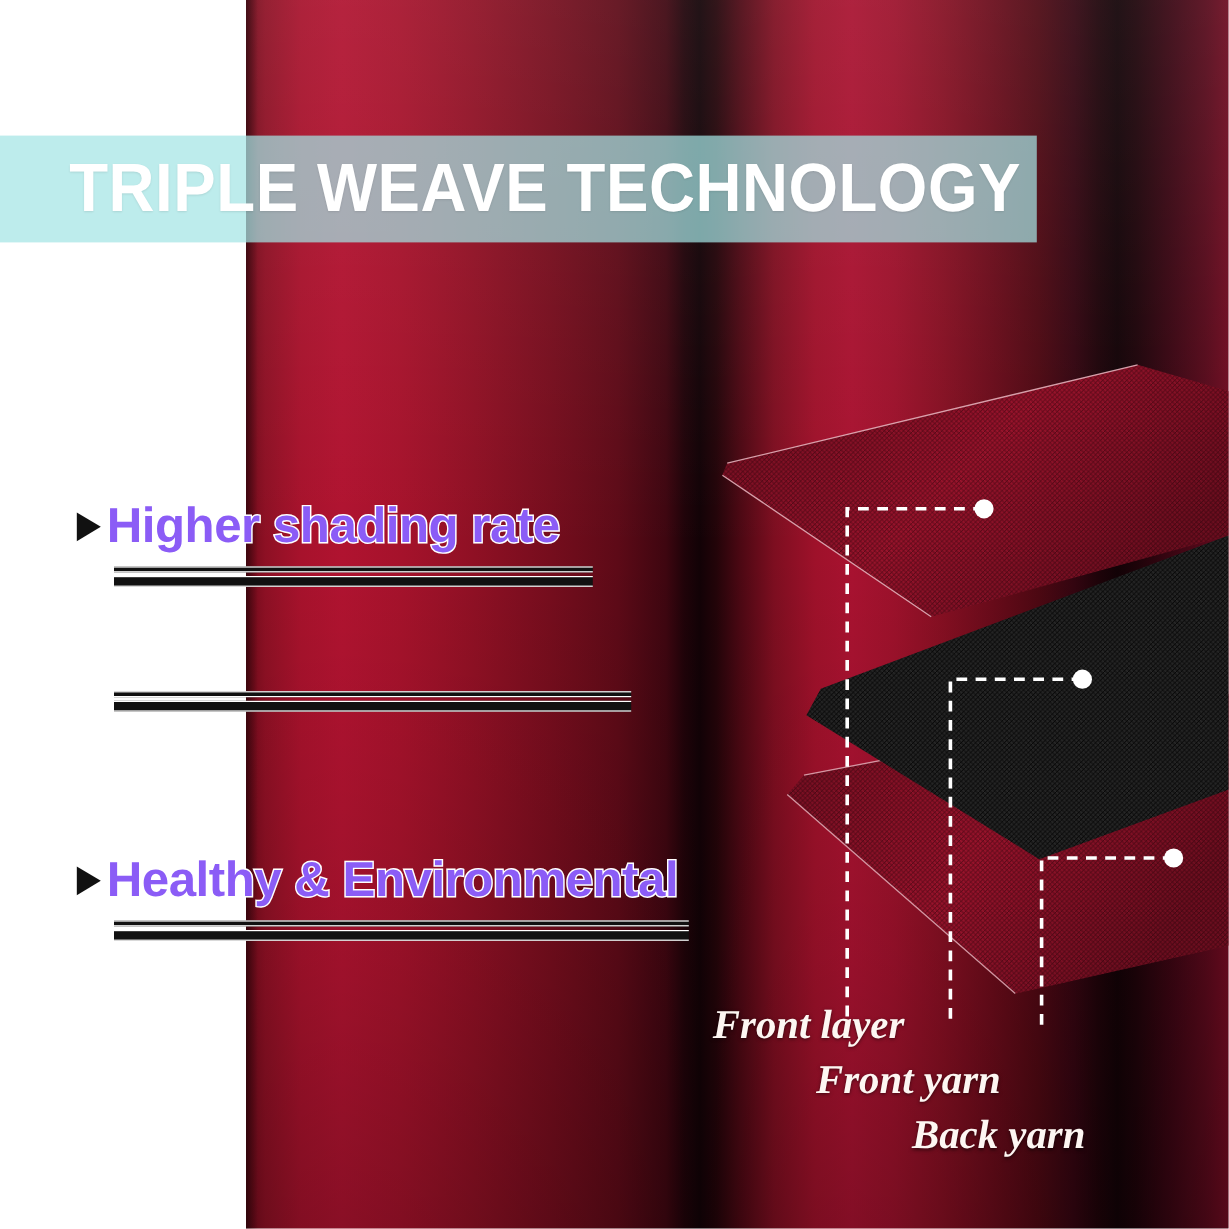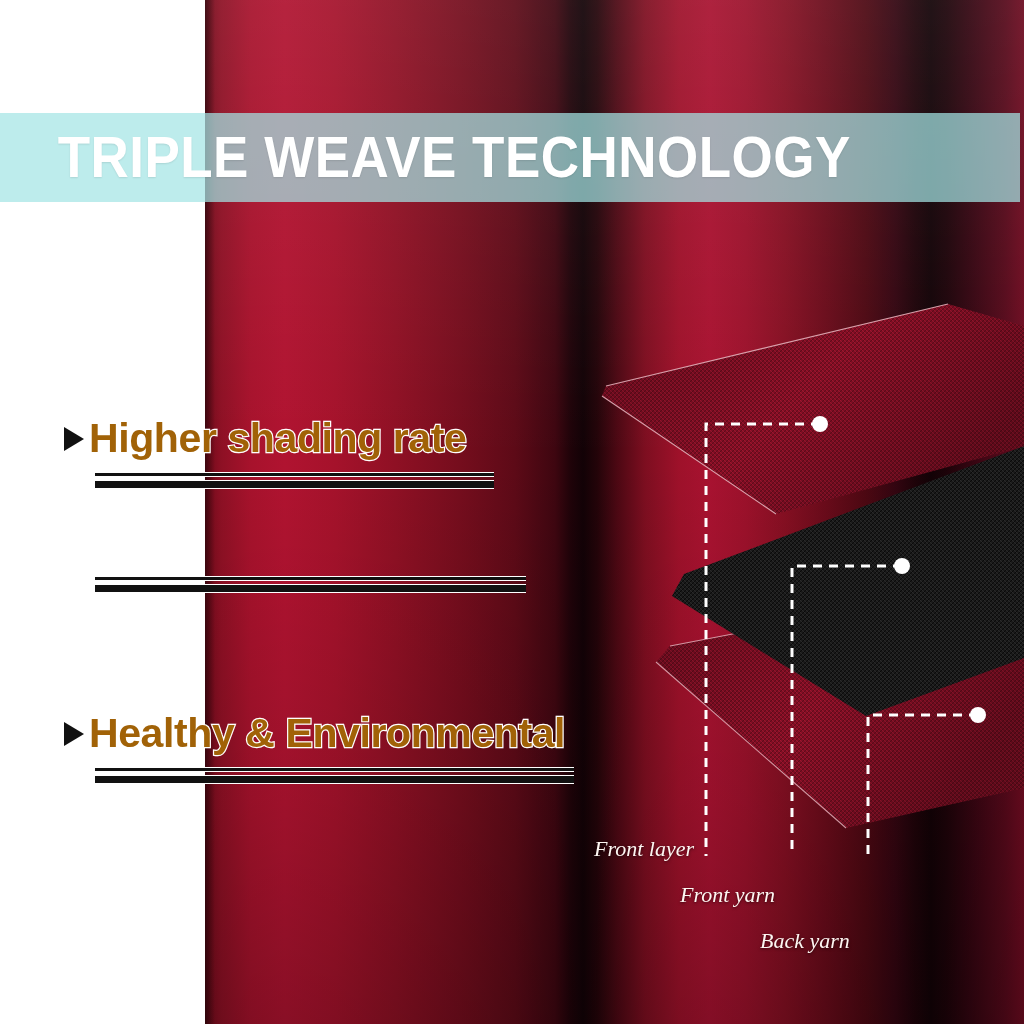--- a/index.html
+++ b/index.html
@@ -44,49 +44,49 @@
     background:linear-gradient(to bottom,
       rgba(255,255,255,0.07) 0%,
       rgba(255,255,255,0.035) 22%,
       rgba(0,0,0,0) 45%,
       rgba(0,0,0,0.10) 78%,
       rgba(0,0,0,0.22) 100%);}
   .curtain-edge{position:absolute;left:205px;top:0;width:10px;height:1024px;
     background:linear-gradient(to right,rgba(0,0,0,0.45),rgba(0,0,0,0));}
 
   
-  .banner{position:absolute;left:0;top:113px;width:1020px;height:89px;
+  .banner{position:absolute;left:0;top:113px;width:864px;height:89px;
     background:rgba(164,228,228,0.72);display:flex;align-items:center;}
   .banner-title{color:#ffffff;font-size:57px;line-height:1;font-weight:700;
     letter-spacing:0.5px;padding-left:62px;white-space:nowrap;
     transform:scaleX(0.93);transform-origin:left center;
     font-family:"Liberation Sans",sans-serif;
     text-shadow:0 1px 2px rgba(0,0,0,0.10);}
 
   
   .feature{position:absolute;left:64px;}
   .feature-line{display:flex;align-items:center;white-space:nowrap;}
   .tri{width:0;height:0;border-left:20px solid #111;border-top:12px solid transparent;
        border-bottom:12px solid transparent;margin-right:5px;flex:none;
        filter:drop-shadow(0 0 1.2px #fff) drop-shadow(0 0 1.2px #fff);}
-  .feature-text{font-size:41px;font-weight:700;color:#a16207;line-height:1;
+  .feature-text{font-size:41px;font-weight:700;color:#8b5cf6;line-height:1;
     letter-spacing:-0.4px;
     -webkit-text-stroke:2.4px #ffffff;paint-order:stroke fill;
     text-shadow:0 0 1px #fff;}
   .rule{position:relative;margin-top:13px;}
   .rule .thin{height:3px;background:#111;border-top:1.6px solid #fff;border-bottom:1.6px solid #fff;}
   .rule .thick{height:7px;background:#111;border-top:1.6px solid #fff;border-bottom:1.6px solid #fff;margin-top:3px;}
 
   
   .diagram{position:absolute;left:596px;top:296px;width:428px;height:560px;}
   .diagram svg{display:block;}
 
   
   .callout{position:absolute;color:#fdf6f2;font-family:"Liberation Serif",serif;
-    font-style:italic;font-weight:400;font-size:22px;line-height:1;white-space:nowrap;
+    font-style:italic;font-weight:700;font-size:34px;line-height:1;white-space:nowrap;
     text-shadow:0 1px 3px rgba(0,0,0,0.55);}
 </style>
 </head>
 <body>
 
 <div id="stage">
 
   <div class="curtain"></div>
   <div class="curtain-sheen"></div>
   <div class="curtain-edge"></div>

